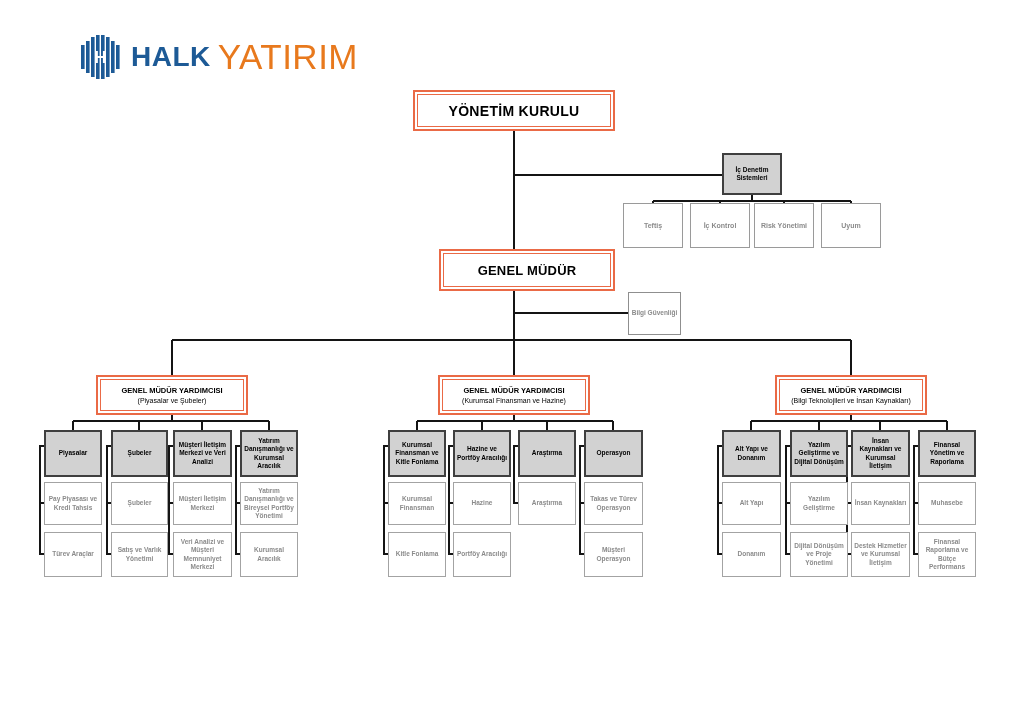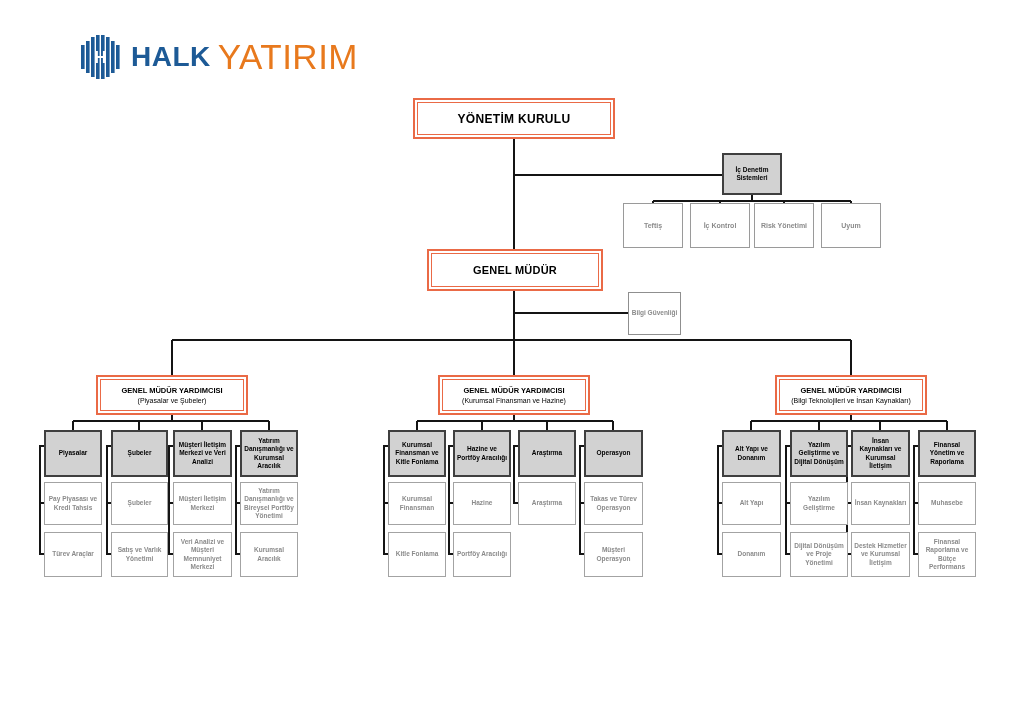--- a/index.html
+++ b/index.html
@@ -4,22 +4,22 @@
 <title>Organization Chart</title>
 <style>
   html,body{margin:0;padding:0;background:#fff;}
   .stage{position:relative;width:1024px;height:723px;background:#fff;overflow:hidden;
          font-family:"Liberation Sans",sans-serif;}
   svg.lines{position:absolute;left:0;top:0;}
   .box{position:absolute;box-sizing:border-box;background:#fff;display:flex;flex-direction:column;
        align-items:center;justify-content:center;text-align:center;padding:1px 2px;}
   .orange{border:2px solid #EA6A46;box-shadow:inset 0 0 0 2px #fff,inset 0 0 0 3px #EA6A46;
           color:#000;font-weight:bold;}
-  .board{font-size:12px;letter-spacing:.3px;margin-top:8px;}
-  .gm{font-size:11px;letter-spacing:.2px;}
+  .board{font-size:14px;letter-spacing:.3px;}
+  .gm{font-size:13px;letter-spacing:.2px;margin-left:12px;}
   .deputy .dep-title{font-size:7.5px;font-weight:bold;line-height:10px;}
   .deputy .dep-sub{font-size:7px;font-weight:normal;line-height:9px;}
   .ghead{background:#D2D2D2;border:2px solid #3F3F3F;color:#000;font-weight:bold;
          font-size:6.5px;line-height:8.5px;}
   .child{border:1px solid #A3A3A3;color:#8B8B8B;font-weight:bold;font-size:6.5px;line-height:8.5px;}
   .audit{border:1.5px solid #9A9A9A;color:#8B8B8B;font-weight:bold;font-size:7px;line-height:9px;}
   .infosec{border:1.5px solid #8F8F8F;color:#8B8B8B;font-weight:bold;font-size:6.5px;line-height:8.5px;}
   .logo{position:absolute;left:80px;top:34px;height:46px;display:flex;align-items:center;gap:7px;}
   .logo-halk{color:#1D5A96;font-weight:bold;font-size:28px;letter-spacing:.5px;}
   .logo-yatirim{color:#E8791D;font-weight:normal;font-size:35px;letter-spacing:.5px;}

